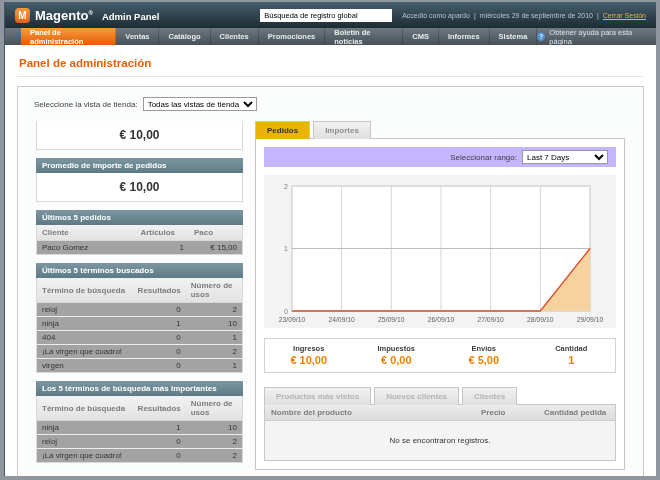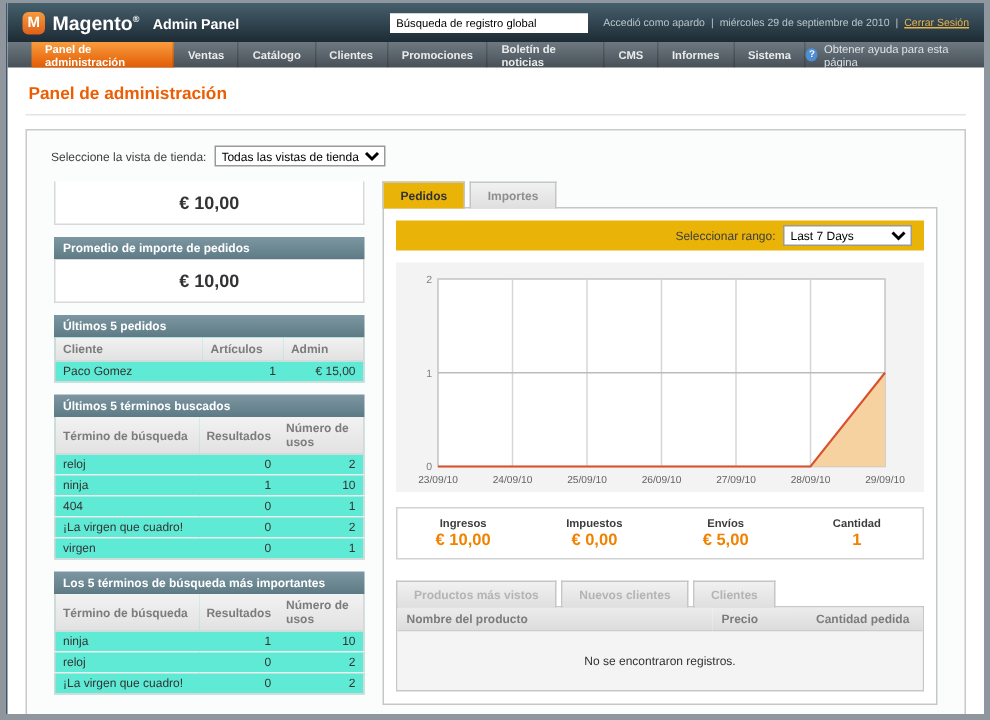--- a/index.html
+++ b/index.html
@@ -50,36 +50,36 @@
   .content-box { border:1px solid #c9c9c9; background:#fbfcfc; margin-top:9px; padding:8px 8px 14px; }
   .switcher { font-size:8px; color:#3d3d3d; padding:2px 8px 10px; display:flex; align-items:center; gap:5px; }
   select { font-size:8px; border:1px solid #9a9a9a; background:#fff; font-family:"Liberation Sans",sans-serif; height:14px; }
   .columns { display:flex; gap:12px; padding:0 10px; }
   .col-left { width:207px; flex:none; }
   .col-right { flex:1; min-width:0; }
   
   .widget { margin-bottom:8px; }
   .widget-head { background:linear-gradient(#7d97a2,#5c7a85); color:#fff; font-weight:bold; font-size:8px; padding:3px 6px; }
   .widget-value { background:#fff; border:1px solid #d8d8d8; border-top:none; text-align:center; font-size:12px; font-weight:bold; color:#333; padding:7px 0; }
-  table.mini { width:100%; border-collapse:collapse; font-size:8px; background:#5eead4; border:1px solid #d8d8d8; border-top:none; }
+  table.mini { width:100%; border-collapse:collapse; font-size:8px; background:#a3a3a3; border:1px solid #d8d8d8; border-top:none; }
   .mini th { background:linear-gradient(#f2f2f2,#e2e2e2); color:#7c7c7c; font-weight:bold; text-align:left; padding:3px 5px; border-bottom:1px solid #d8d8d8; }
   .mini td { padding:2px 5px; border-bottom:1px solid #ededed; color:#333; }
   .mini td.num { text-align:right; }
   .mini tr:last-child td { border-bottom:none; }
   
   .tab-row { display:flex; gap:3px; position:relative; z-index:2; }
   .tab {
     font-size:8px; font-weight:bold; padding:4px 11px; cursor:pointer;
     border:1px solid #c6c6c6; border-bottom:none; margin-bottom:-1px;
     background:linear-gradient(#f1f1f1,#dfdfdf); color:#8e8e8e;
   }
   .tab.active { background:#eab308; color:#333; }
   .tab.disabled { color:#b4b4b4; }
   .panel { border:1px solid #c6c6c6; background:#fff; padding:8px; position:relative; z-index:1; }
-  .range-bar { background:#eab308; padding:3px 8px; display:flex; justify-content:flex-end; align-items:center; gap:5px; font-size:8px; color:#3d3d3d; }
+  .range-bar { background:#c4b5fd; padding:3px 8px; display:flex; justify-content:flex-end; align-items:center; gap:5px; font-size:8px; color:#3d3d3d; }
   .chart-block { background:#f3f3f3; margin-top:8px; padding:5px 6px 2px; }
   .chart-block svg { display:block; margin:0 auto; }
   .stats { display:flex; border:1px solid #d2d2d2; background:#fff; margin-top:10px; padding:5px 0 6px; }
   .stat { flex:1; text-align:center; }
   .stat-label { font-size:7.5px; font-weight:bold; color:#3d3d3d; }
   .stat-value { font-size:11px; font-weight:bold; color:#f08200; margin-top:1px; }
   .bottom-tabs { margin-top:14px; }
   .products { border:1px solid #c8c8c8; background:#fff; }
   .products table { width:100%; border-collapse:collapse; font-size:8px; }
   .products th { background:linear-gradient(#ececec,#dcdcdc); color:#7c7c7c; text-align:left; padding:3px 6px; font-weight:bold; border-bottom:1px solid #ccc; }
@@ -151,21 +151,21 @@
             <table class="mini">
               <colgroup>
                   <col style="width:48%">
                   <col style="width:26%">
                   <col style="width:26%">
                 </colgroup>
               <thead>
                   <tr>
                 <th>Cliente</th>
                 <th>Artículos</th>
-                <th>Admin</th>
+                <th>Paco</th>
               </tr>
                 </thead>
               <tbody>
                   <tr>
                     <td>Paco Gomez</td>
                     <td class="num">1</td>
                     <td class="num">€ 15,00</td>
                   </tr>
                 </tbody>
             </table>

